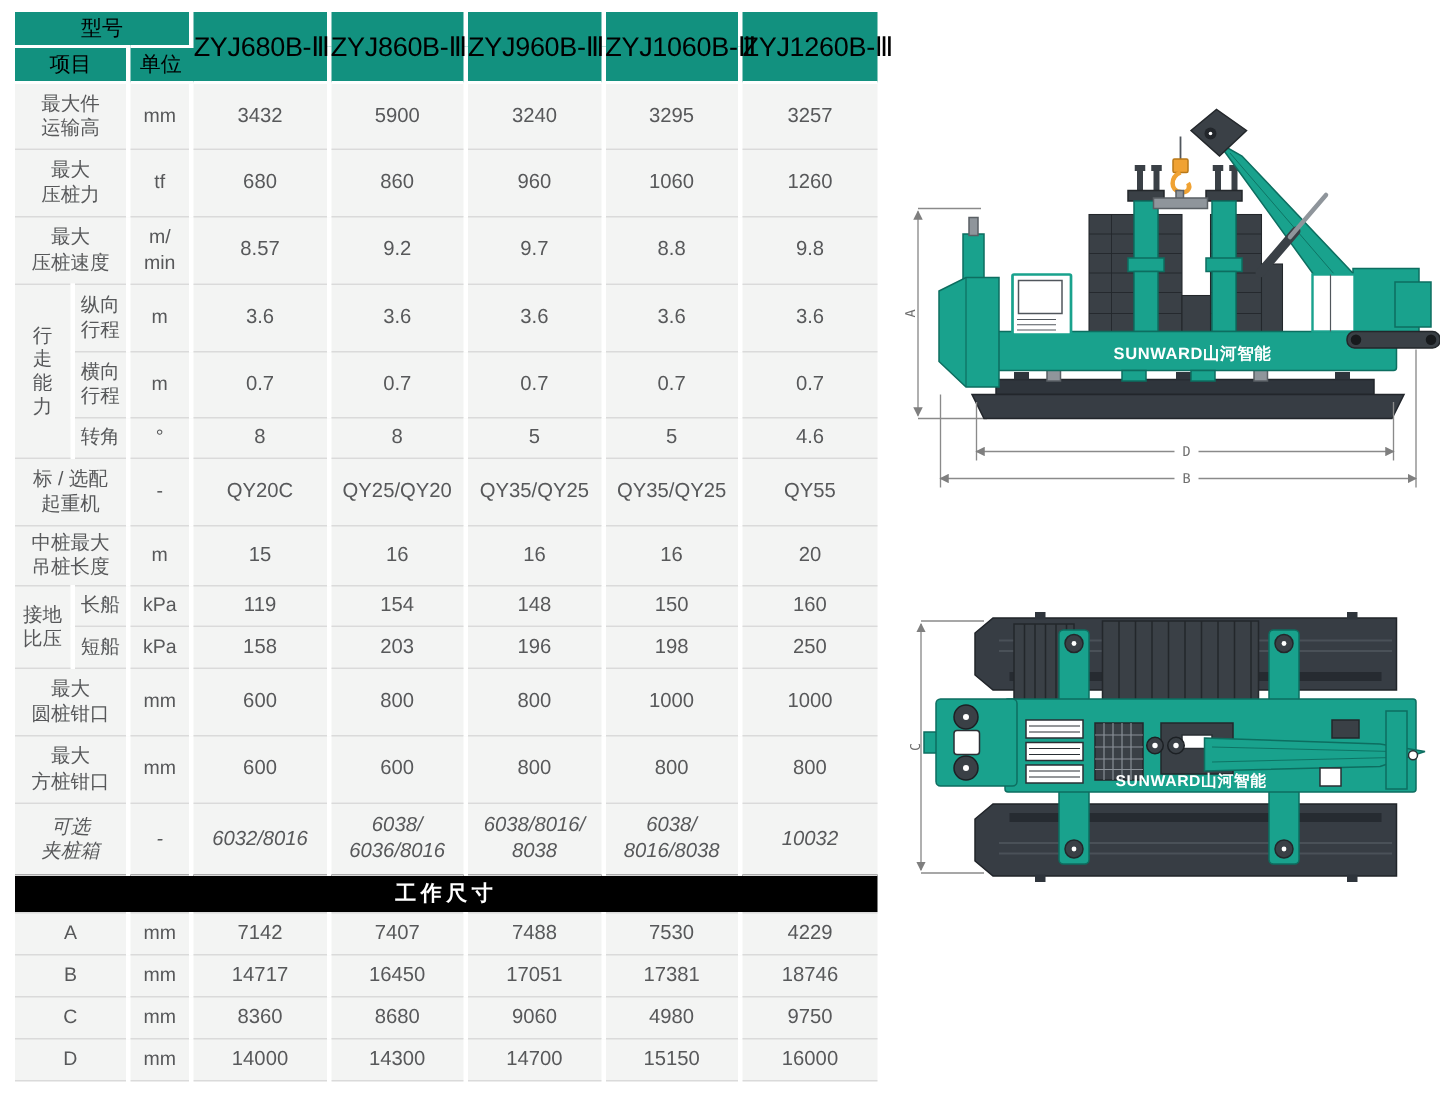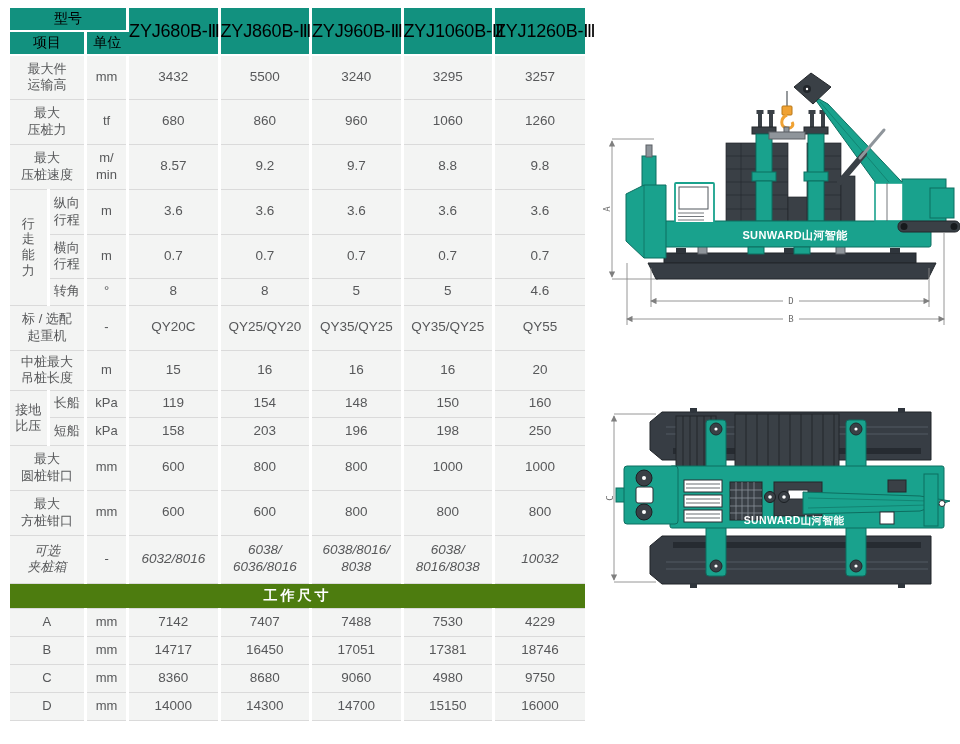--- a/index.html
+++ b/index.html
@@ -12,21 +12,21 @@
   col.c-g{width:38px;} col.c-s{width:37px;} col.c-u{width:42px;} col.c-m{width:91px;}
   th,td{padding:0;vertical-align:middle;}
   td{background:#f3f4f3;border-right:3px solid #fff;border-bottom:1px solid #dadada;
      color:#57585a;font-size:13px;text-align:center;white-space:pre-line;line-height:1.25;}
   tr td:last-child,tr th:last-child{border-right:none;}
   th{background:#12917f;color:#000000;font-weight:normal;font-size:14px;
      border-right:3px solid #fff;border-bottom:2px solid #fff;text-align:center;white-space:nowrap;}
   th.model{font-size:18px;letter-spacing:-0.2px;}
   .val{font-size:13.5px;}
   .glbl{line-height:1.2;}
-  tr.banner td{background:#4d7c0f;color:#fff;font-weight:bold;font-size:14px;
+  tr.banner td{background:#000000;color:#fff;font-weight:bold;font-size:14px;
                letter-spacing:3px;border-right:none;}
   
   tr.h23{height:23px;} tr.h24{height:24px;} tr.h27{height:27px;} tr.h28{height:28px;}
   tr.h40{height:40px;} tr.h44{height:44px;} tr.h45{height:45px;} tr.h48{height:48px;font-style:italic;}
   tr.h25{height:25px;}
 
   
   .draw{position:absolute;}
   #side-draw{left:598px;top:58px;}
   #plan-draw{left:598px;top:352px;}
@@ -62,21 +62,21 @@
         <tr class="h24">
           <th colspan="2">项目</th>
           <th>单位</th>
         </tr>
 
         <tr class="h44">
           <td class="lbl" colspan="2">最大件
 运输高</td>
           <td class="unit">mm</td>
           <td class="val">3432</td>
-          <td class="val">5500</td>
+          <td class="val">5900</td>
           <td class="val">3240</td>
           <td class="val">3295</td>
           <td class="val">3257</td>
         </tr>
         <tr class="h45">
           <td class="lbl" colspan="2">最大
 压桩力</td>
           <td class="unit">tf</td>
           <td class="val">680</td>
           <td class="val">860</td>

